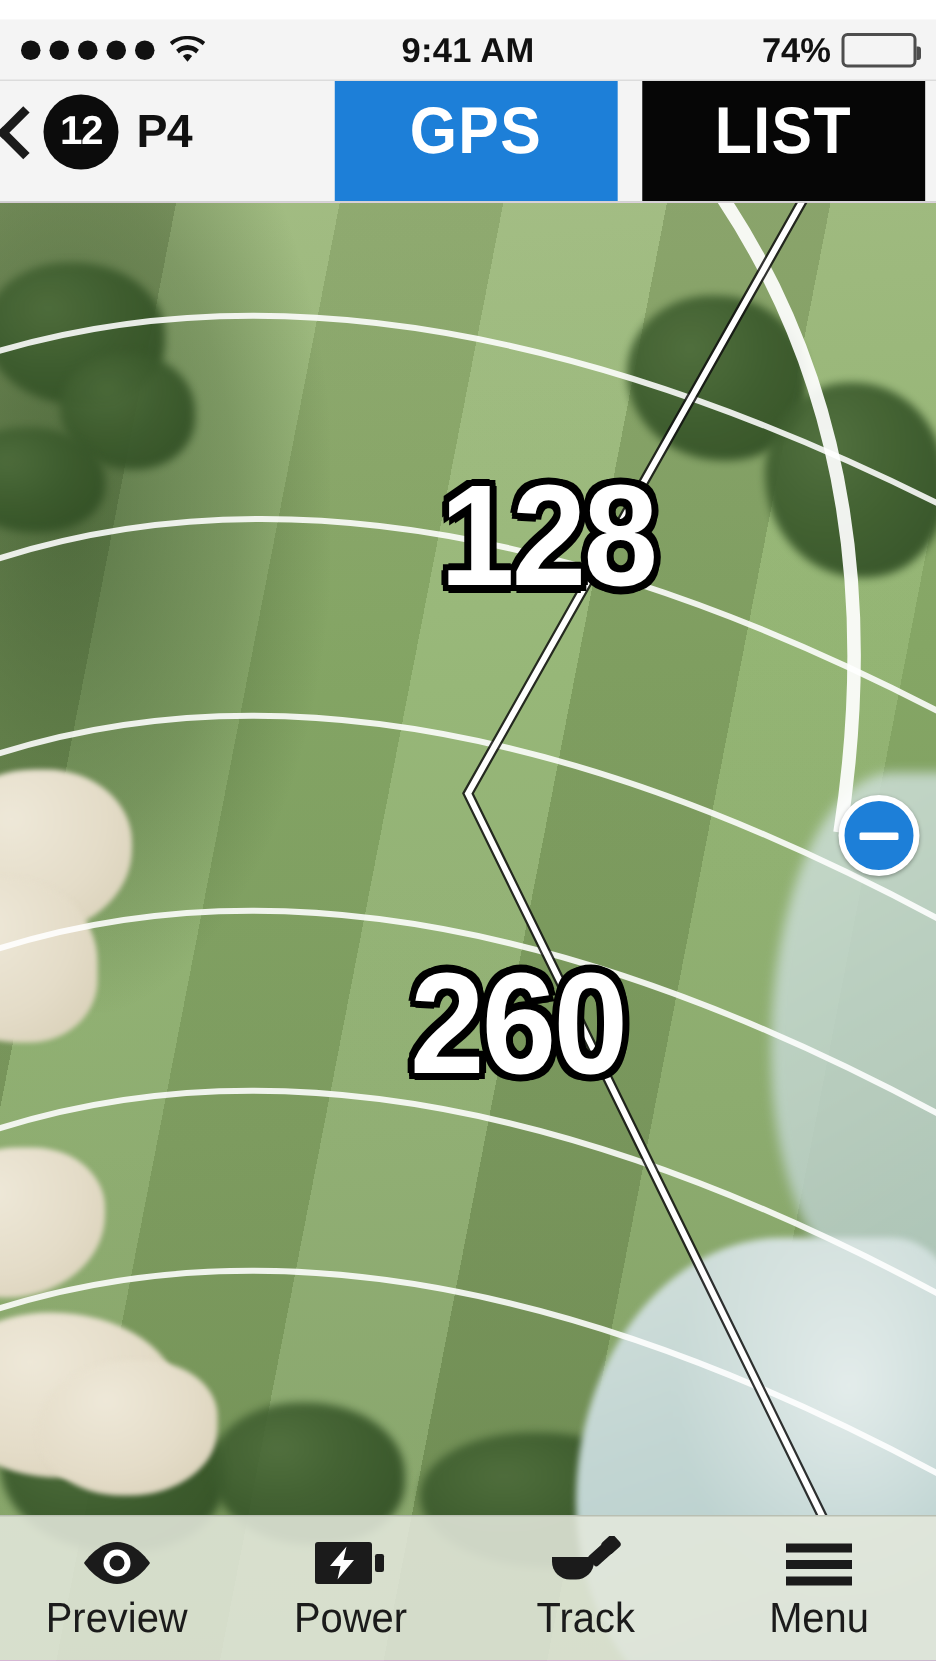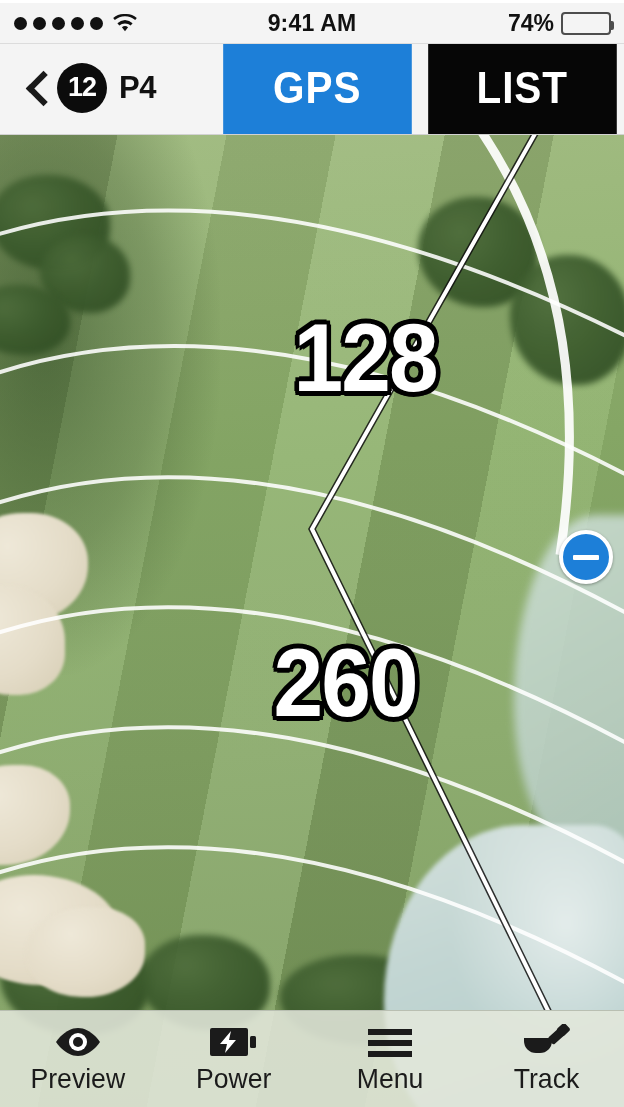--- a/index.html
+++ b/index.html
@@ -5,21 +5,21 @@
   * { margin:0; padding:0; box-sizing:border-box; }
   html,body { width:624px; height:1107px; overflow:hidden; background:#fff; }
   body {
     font-family:"Liberation Sans", sans-serif;
     -webkit-font-smoothing:antialiased;
   }
   #phone { position:relative; width:624px; height:1107px; overflow:hidden; background:#fff; }
 
   
   #status-bar {
-    position:absolute; top:3px; left:0; width:624px; height:41px;
+    position:absolute; top:13px; left:0; width:624px; height:41px;
     background:#f4f4f4; border-bottom:1px solid #dcdcdc;
     display:flex; align-items:center; z-index:40;
   }
   #status-left { display:flex; align-items:center; padding-left:14px; gap:7px; }
   .sig-dots { display:flex; gap:6px; align-items:center; }
   .sig-dot { width:13px; height:13px; border-radius:50%; background:#111; display:block; }
   .wifi-ico { display:block; width:24px; height:18px; margin-left:3px; }
   #status-center {
     position:absolute; left:0; right:0; text-align:center;
     font-size:23px; font-weight:bold; color:#111; letter-spacing:.2px;
@@ -39,21 +39,21 @@
     background:#4d4d4d; border-radius:0 2px 2px 0;
   }
 
   
   #nav-bar {
     position:absolute; top:41px; left:0; width:624px; height:94px;
     background:#f4f4f4; display:flex; z-index:39;
     border-bottom:1px solid #d2d2d2;
   }
   #hole-zone {
-    width:215px; display:flex; align-items:center; gap:12px; padding-left:28px;
+    width:215px; display:flex; align-items:center; gap:12px; 
   }
   .chev-back {
     width:17px; height:30px; position:relative; flex:0 0 auto;
   }
   .chev-back::before {
     content:""; position:absolute; left:3px; top:3px;
     width:19px; height:19px; border-left:6px solid #1a1a1a; border-bottom:6px solid #1a1a1a;
     transform:rotate(45deg);
   }
   #hole-badge {
@@ -309,35 +309,35 @@
           <rect x="1" y="3" width="38" height="28" rx="2" fill="#1b1b1b"></rect>
           <rect x="41" y="11" width="6" height="12" rx="1.5" fill="#1b1b1b"></rect>
           <path d="M22 6 L11 19 L18 19 L16 28 L27 15 L20 15 Z" fill="#ffffff"></path>
         </svg>
       </span>
       <span class="tb-label">Power</span>
     </div>
 
     <div class="tb-item">
       <span class="tb-ico">
+        <svg width="52" height="36" viewBox="0 0 52 36">
+          <path d="M4 14 h26 a2 2 0 0 1 2 2 v1 a12 12 0 0 1 -12 12 h-4 A12 12 0 0 1 4 17 Z" fill="#1b1b1b"></path>
+          <rect x="28" y="8" width="16" height="9" rx="2" fill="#1b1b1b" transform="rotate(-42 36 12)"></rect>
+          <rect x="38" y="1" width="11" height="10" rx="2.5" fill="#1b1b1b" transform="rotate(-42 43 6)"></rect>
+        </svg>
+      </span>
+      <span class="tb-label">Track</span>
+    </div>
+
+    <div class="tb-item">
+      <span class="tb-ico">
         <svg width="50" height="34" viewBox="0 0 50 34">
           <rect x="3" y="4" width="44" height="6" fill="#1b1b1b"></rect>
           <rect x="3" y="15" width="44" height="6" fill="#1b1b1b"></rect>
           <rect x="3" y="26" width="44" height="6" fill="#1b1b1b"></rect>
         </svg>
       </span>
       <span class="tb-label">Menu</span>
     </div>
 
-    <div class="tb-item">
-      <span class="tb-ico">
-        <svg width="52" height="36" viewBox="0 0 52 36">
-          <path d="M4 14 h26 a2 2 0 0 1 2 2 v1 a12 12 0 0 1 -12 12 h-4 A12 12 0 0 1 4 17 Z" fill="#1b1b1b"></path>
-          <rect x="28" y="8" width="16" height="9" rx="2" fill="#1b1b1b" transform="rotate(-42 36 12)"></rect>
-          <rect x="38" y="1" width="11" height="10" rx="2.5" fill="#1b1b1b" transform="rotate(-42 43 6)"></rect>
-        </svg>
-      </span>
-      <span class="tb-label">Track</span>
-    </div>
-
 
   </div>
 </div>
 
 </body></html>

